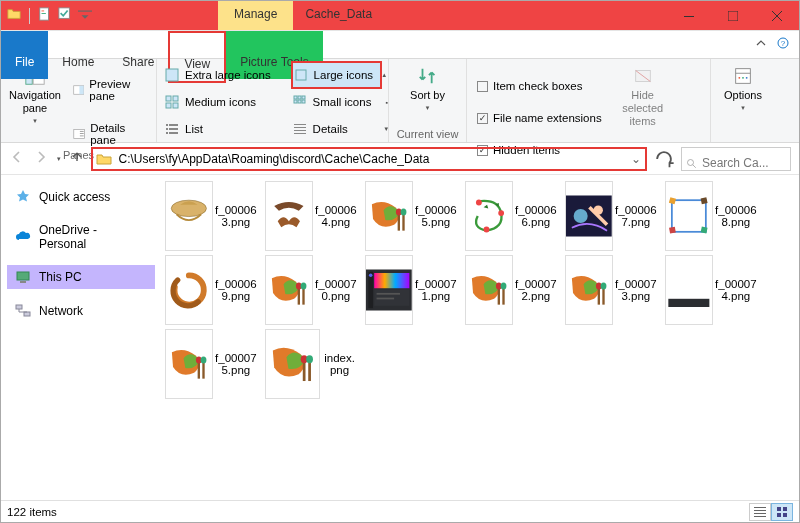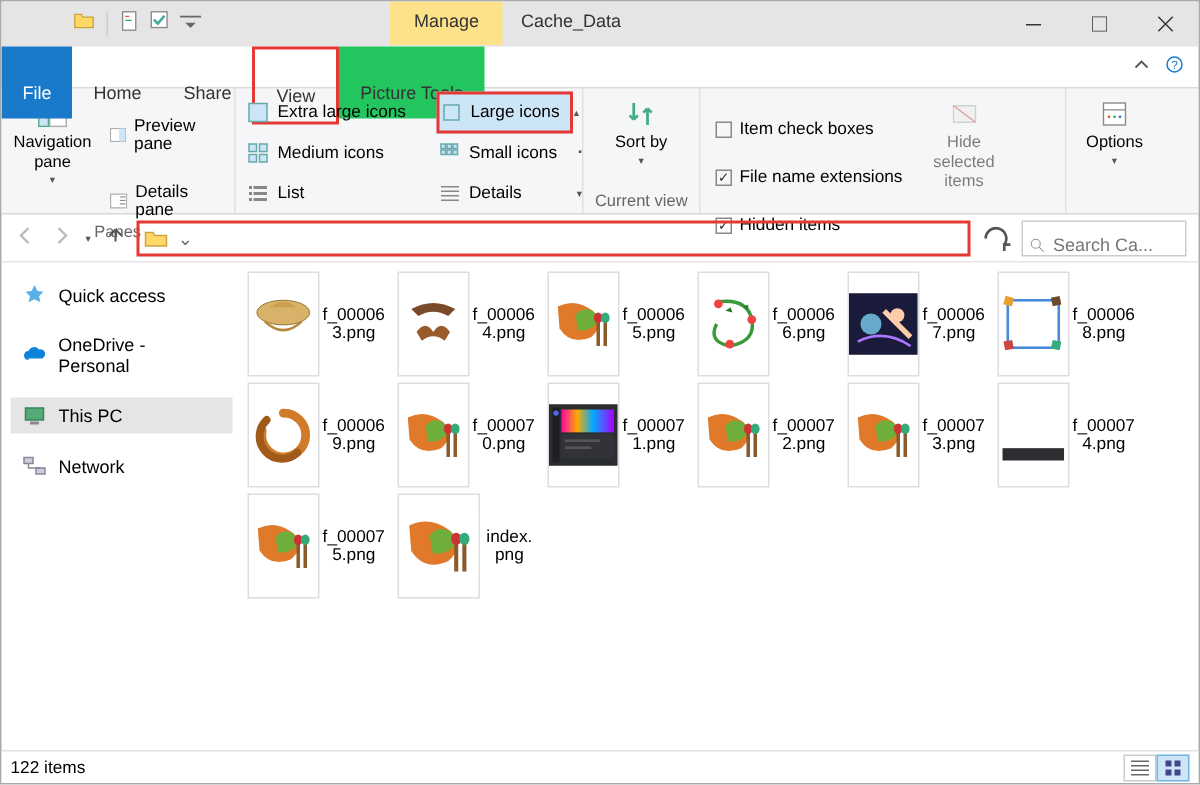--- a/index.html
+++ b/index.html
@@ -1,19 +1,19 @@
 <!DOCTYPE html>
 <html><head>
 <meta charset="utf-8">
 <style>
 * { box-sizing: border-box; margin: 0; padding: 0; font-family: "Segoe UI", Tahoma, sans-serif; }
 body { width: 800px; height: 523px; background: #fff; overflow: hidden; border: 1px solid #aaa; position: relative; font-size: 12px; }
 
 
-.titlebar { height: 30px; display: flex; align-items: stretch; background: #e5e5e5; border-bottom: 1px solid #e5e5e5; padding-left: 42px; }
+.titlebar { height: 30px; display: flex; align-items: stretch; background: #ef4444; border-bottom: 1px solid #e5e5e5; }
 .qat { display: flex; align-items: center; gap: 6px; padding: 0 6px; }
 .qat svg { width: 14px; height: 14px; }
 .qat-sep { width: 1px; height: 16px; background: #ccc; margin: 0 2px; }
 .contextual-tab { background: #fde28a; color: #333; padding: 6px 16px; font-size: 12px; text-align: center; margin-left: 120px; }
 .title-text { flex: 1; text-align: left; padding: 6px 12px; color: #333; }
 .win-controls { display: flex; }
 .win-controls div { width: 44px; display: flex; align-items: center; justify-content: center; }
 .win-controls svg { width: 10px; height: 10px; }
 
 
@@ -54,21 +54,21 @@
 .address-text { flex: 1; font-size: 12px; padding: 0 4px; }
 .address-dd { width: 18px; text-align: center; color: #666; }
 .refresh-btn { width: 22px; height: 22px; display:flex; align-items:center; justify-content:center; color:#555; }
 .search-box { width: 110px; height: 24px; border: 1px solid #ccc; display: flex; align-items: flex-end; padding: 0 4px; gap: 4px; color: #777; }
 .search-box svg { width:12px; height:12px; }
 
 
 .body-split { display: flex; height: 326px; }
 .sidebar { width: 160px; border-right: 0px solid #e5e5e5; padding: 10px 6px; }
 .side-item { display: flex; align-items: center; gap: 8px; padding: 4px 8px; font-size: 12px; }
-.side-item.selected { background: #e5e5e5; }
+.side-item.selected { background: #c4b5fd; }
 .side-item svg { width: 16px; height: 16px; }
 
 .content { flex: 1; overflow: auto; padding: 6px 4px; }
 .files-grid { display: flex; flex-wrap: wrap; gap: 4px 8px; align-content: flex-start; }
 .file-item { width: 92px; display: flex; flex-direction: row; align-items: center; gap: 2px; }
 .thumb { width: 78px; height: 70px; border: 1px solid #ddd; background: #fff; display: flex; align-items: center; justify-content: center; overflow: hidden; position: relative; }
 .thumb svg { width: 100%; height: 100%; }
 .file-label { font-size: 11.5px; text-align: center; word-break: break-all; }
 
 
@@ -316,20 +316,21 @@
     <span class="active"><svg width="16" height="16" viewBox="0 0 16 16">
           <path d="M8 12V4m0 0L4 8m4-4l4 4" stroke="#555" fill="none" stroke-width="1.4"></path>
         </svg></span>
   </div>
   <div class="address-wrap">
     <div class="address-icon">
         <svg viewBox="0 0 16 16" width="16" height="16">
           <path d="M1 4h5l1 2h8v7H1z" fill="#ffd867" stroke="#caa43a"></path>
         </svg>
       </div>
+    <div class="address-text">C:\Users\fy\AppData\Roaming\discord\Cache\Cache_Data</div>
     <div class="address-dd">⌄</div>
   </div>
   <div class="refresh-btn">
       <svg viewBox="0 0 16 16">
         <path d="M3 8a5 5 0 119 3M12 14v-3h3" fill="none" stroke="#555" stroke-width="1.3"></path>
       </svg>
     </div>
   <div class="search-box">
     <svg viewBox="0 0 16 16">
         <circle cx="6" cy="6" r="4" fill="none" stroke="#999"></circle>

